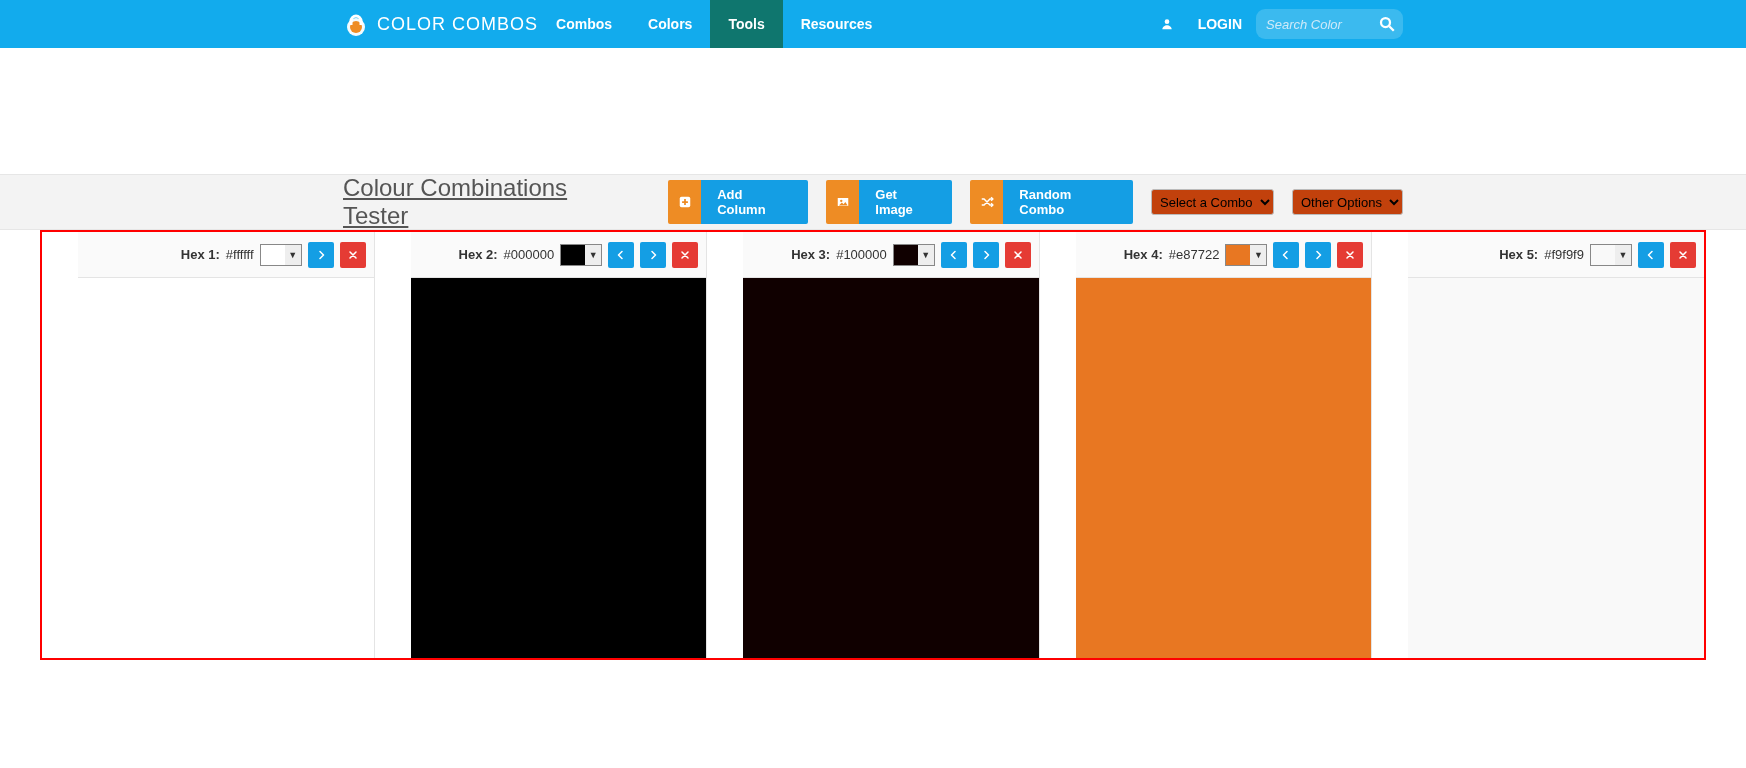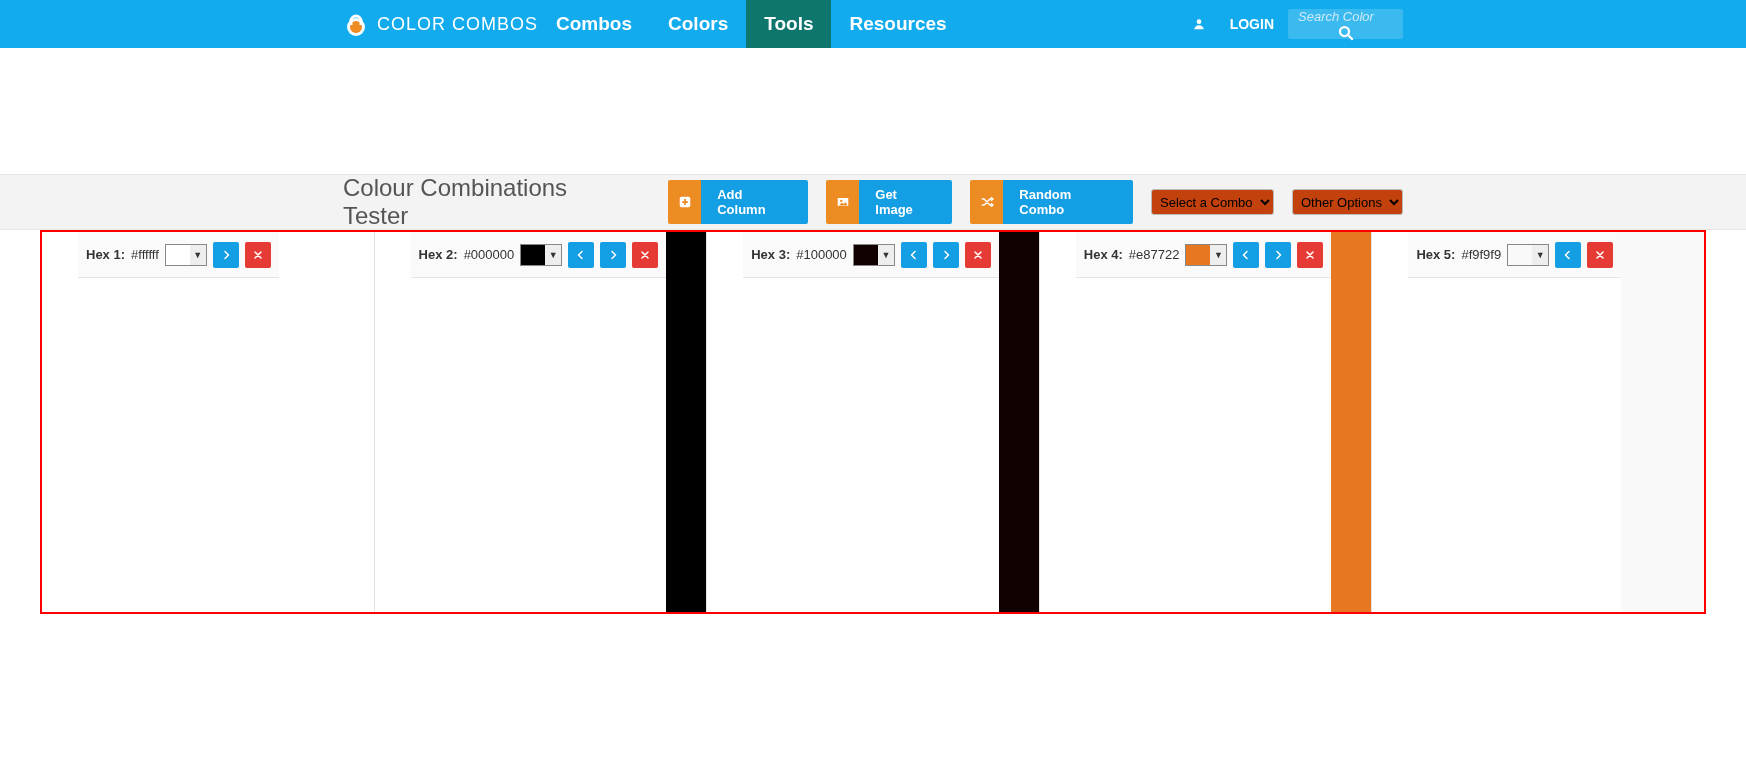--- a/index.html
+++ b/index.html
@@ -4,44 +4,44 @@
 <style>
   * { margin:0; padding:0; box-sizing:border-box; }
   body { font-family: -apple-system, BlinkMacSystemFont, "Segoe UI", Helvetica, Arial, sans-serif; background:#fff; width:1746px; }
 
   
   .topnav { background:#12abed; height:48px; display:flex; align-items:center; }
   .topnav-inner { width:1060px; margin:0 auto; display:flex; align-items:center; height:100%; }
   .logo-wrap { display:flex; align-items:center; gap:8px; }
   .logo-text { color:#fff; font-weight:300; letter-spacing:1px; font-size:18px; text-transform:uppercase; }
   .nav-links { display:flex; height:100%; }
-  .nav-link { color:#fff; font-size:19px; font-weight:600; padding:16px 18px; display:flex; align-items:center; height:100%; cursor:pointer; }
+  .nav-link { color:#fff; font-size:14px; font-weight:600; padding:16px 18px; display:flex; align-items:center; height:100%; cursor:pointer; }
   .nav-link.active { background:#0f766e; }
   .nav-spacer { flex:1; }
   .login { color:#fff; font-size:14px; font-weight:700; display:flex; align-items:center; gap:24px; margin-right:14px; cursor:pointer; }
-  .search-box { background:#3bbaef; height:30px; display:flex; align-items:center; border-radius:2px;flex-direction:column; }
+  .search-box { background:#3bbaef; height:30px; display:flex; align-items:center; border-radius:9px; }
   .search-input { background:transparent; border:none; outline:none; color:#fff; font-size:13px; padding:0 10px; width:115px; font-style:italic; }
   .search-input::placeholder { color:#cfeaf9; }
   .search-btn { width:32px; height:30px; display:flex; align-items:center; justify-content:center; cursor:pointer; }
 
   .blank-band { height:126px; background:#fff; }
 
   
   .toolbar-row { background:#f3f3f3; border-top:1px solid #e6e6e6; border-bottom:1px solid #e6e6e6; height:56px; display:flex; align-items:center; }
   .toolbar-inner { width:1060px; margin:0 auto; display:flex; align-items:center; gap:18px; }
-  .page-title { color:#555; font-size:24px; font-weight:400; margin-right:18px; }
+  .page-title { color:#555; font-size:24px; font-weight:400; margin-right:18px;text-decoration:underline; }
   .btn-split { display:flex; height:44px; border-radius:2px; overflow:hidden; cursor:pointer; }
   .btn-split .ic { width:34px; background:#ee8c24; display:flex; align-items:center; justify-content:center; }
   .btn-split .lbl { background:#149ee4; color:#fff; font-size:13px; font-weight:600; padding:0 16px; display:flex; align-items:center; }
   select.toolbar-select { height:26px; font-size:13px; padding:0 4px; border:1px solid #bbb; border-radius:3px; background:#c2410c; }
 
   
   .palette-wrap { padding:0 40px 20px 40px; }
   .palette { border:2px solid #ff0000; display:flex; }
-  .col { flex:1; display:flex; flex-direction:row; border-right:1px solid #e4e4e4;margin-left:36px; }
+  .col { flex:1; display:flex; flex-direction:column; border-right:1px solid #e4e4e4;margin-left:36px; }
   .col:last-child { border-right:none; }
   .col-head { background:#fafafa; border-bottom:1px solid #e4e4e4; padding:10px 8px; display:flex; align-items:center; gap:6px; justify-content:flex-end; height:46px; }
   .col-head .lab { font-size:13px; font-weight:700; color:#333; }
   .col-head .hex { font-size:13px; color:#333; }
   .swatch-dd { display:flex; border:1px solid #888; height:22px; cursor:pointer; }
   .swatch-dd .sw { width:24px; }
   .swatch-dd .ar { width:16px; background:#eee; display:flex; align-items:center; justify-content:center; font-size:9px; color:#333; }
   .ibtn { width:26px; height:26px; border-radius:2px; display:flex; align-items:center; justify-content:center; cursor:pointer; }
   .ibtn.blue { background:#149ee4; }
   .ibtn.red  { background:#e53b34; }

